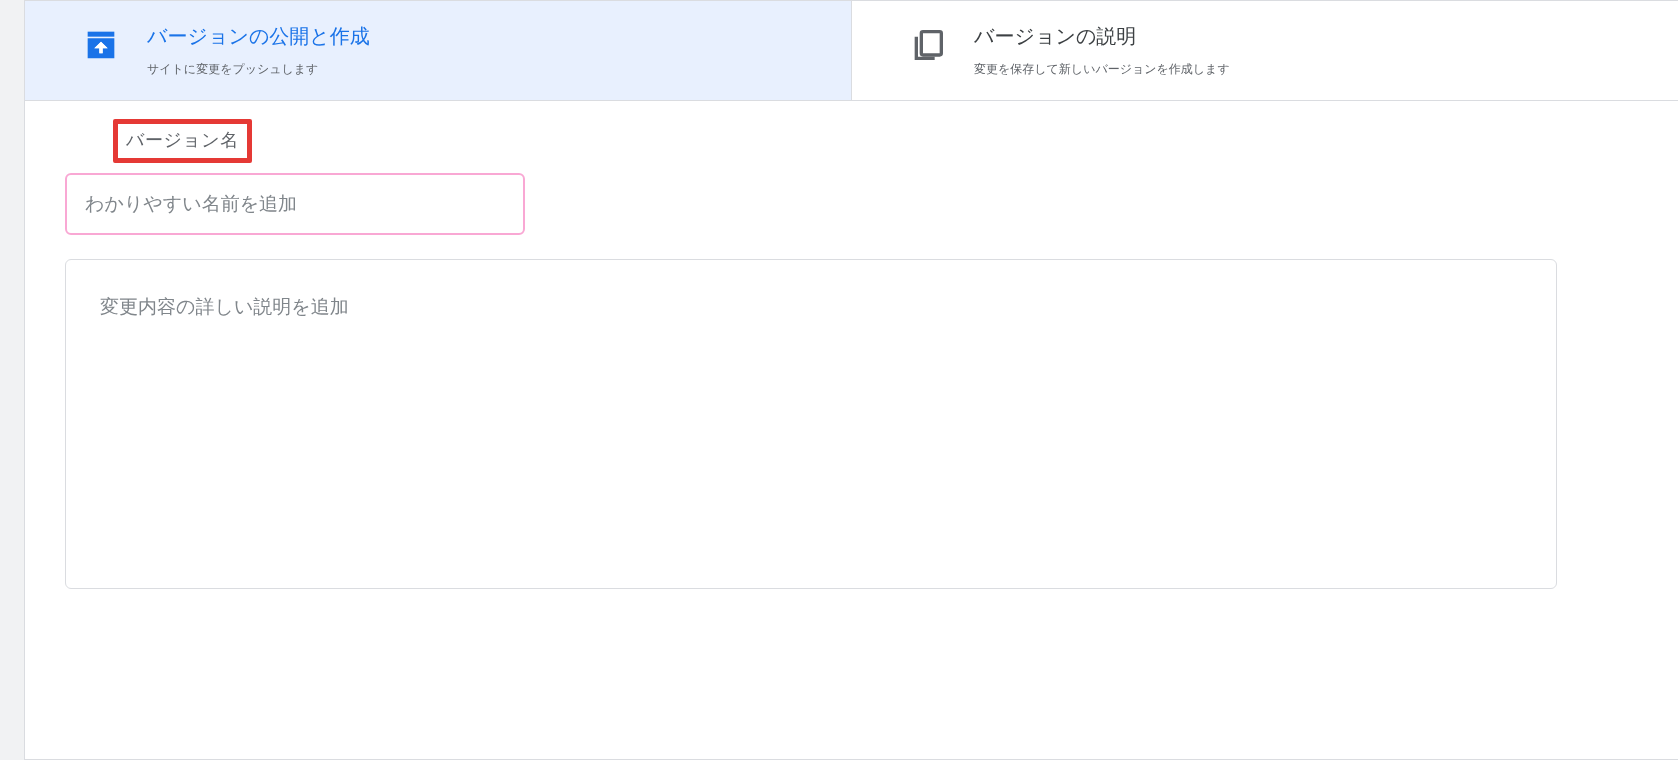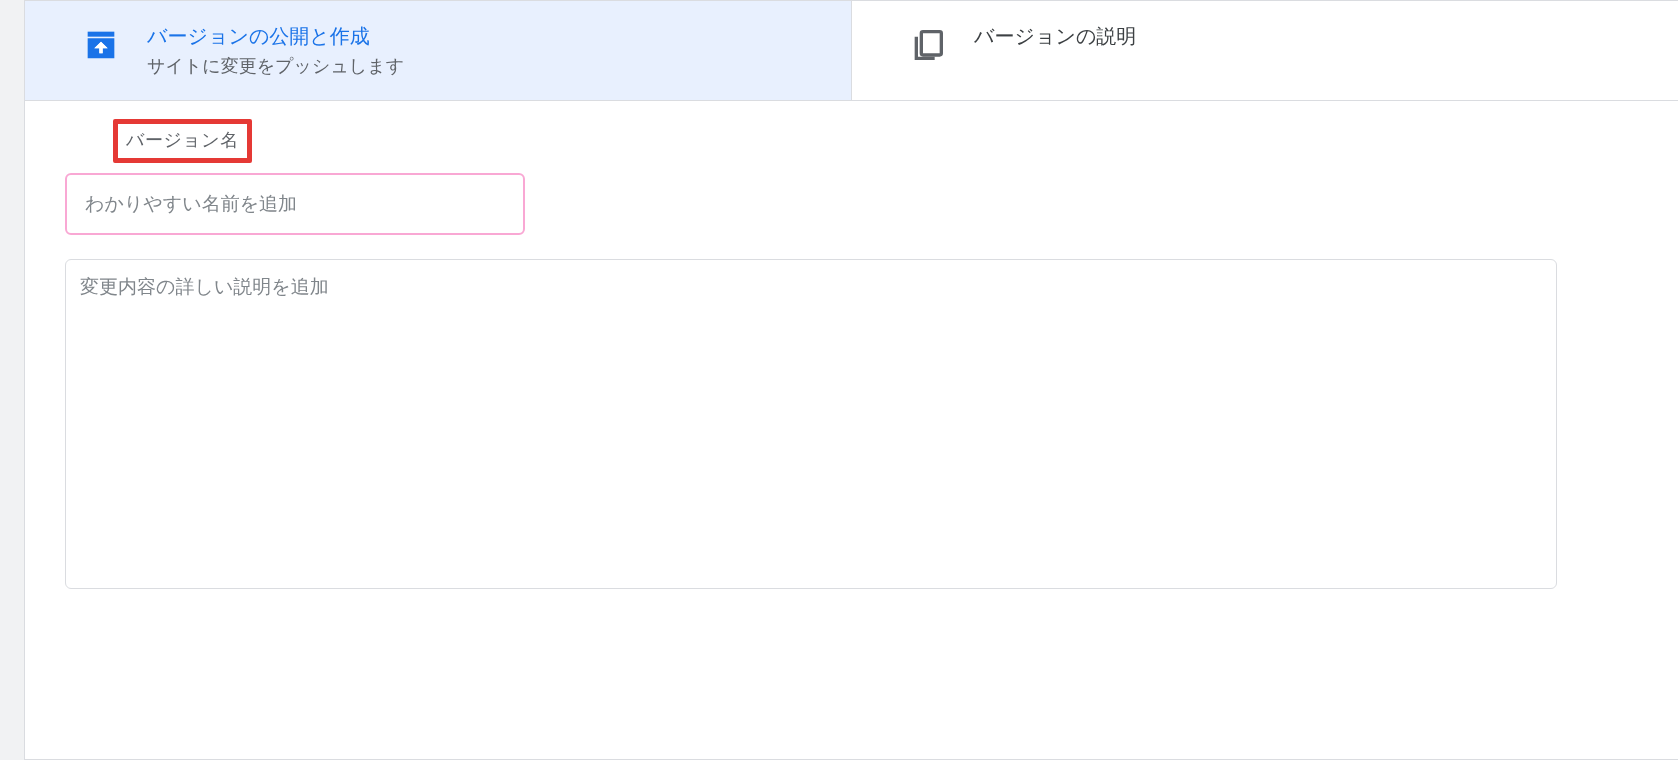--- a/index.html
+++ b/index.html
@@ -48,32 +48,31 @@
     }
     .option .icon-wrap {
       width: 40px;
       height: 40px;
       display: flex;
       align-items: center;
       justify-content: center;
       flex-shrink: 0;
       margin-top: 2px;
     }
-    .option .texts { display: flex; flex-direction: column; gap: 6px; }
+    .option .texts { display: flex; flex-direction: column; gap: 13px; }
     .option .title {
       font-size: 20px;
       color: #1a73e8;
       line-height: 1.3;
     }
     .option:not(.selected) .title { color: #3c4043; }
     .option .desc {
-      font-size: 18px;
+      font-size: 12px;
       color: #5f6368;
       line-height: 1.3;
-      text-align: center;
     }
     .form-area { padding: 18px 40px 0 40px; }
     .form-block { margin-bottom: 24px; }
     .form-label {
       font-size: 18px;
       color: #5f6368;
       margin-bottom: 10px;
       letter-spacing: 0.5px;
       padding-left: 48px;
     }
@@ -92,21 +91,21 @@
       padding: 0 18px;
       color: #3c4043;
     }
     .text-input::placeholder { color: #80868b; }
     .textarea-input {
       width: 1492px;
       height: 330px;
       border: 1px solid #dadce0;
       border-radius: 6px;
       font-size: 19px;
-      padding: 14px;
+      padding: 34px;
       color: #be185d;
       font-family: inherit;
       resize: none;
     }
     .textarea-input::placeholder { color: #80868b; }
     svg { display: block; }
   </style>
 </head>
 <body>
 
@@ -131,20 +130,21 @@
 
     <div class="option">
       <div class="icon-wrap">
         <svg width="40" height="40" viewBox="0 0 24 24">
           <rect x="8" y="4" width="12" height="14" rx="1" fill="none" stroke="#5f6368" stroke-width="2"></rect>
           <path d="M5 7v13h11" fill="none" stroke="#5f6368" stroke-width="2"></path>
         </svg>
       </div>
       <div class="texts">
         <div class="title">バージョンの説明</div>
+        <div class="desc">変更を保存して新しいバージョンを作成します</div>
       </div>
     </div>
 
   </div>
 
   <div class="form-area">
 
     <div class="form-block">
       <div class="form-label">
         <span class="redbox">バージョン名</span>

